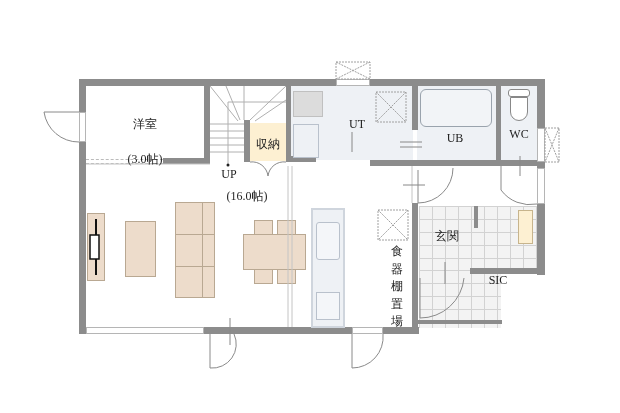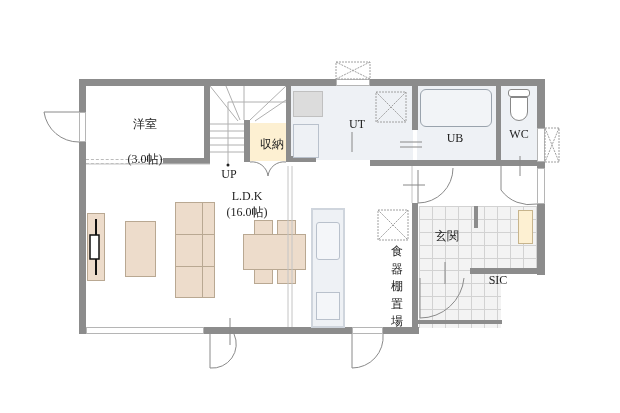--- a/index.html
+++ b/index.html
@@ -143,24 +143,23 @@
     <g stroke="#111" stroke-width="2" fill="#fff">
       <line x1="96" y1="219" x2="96" y2="275"></line>
       <rect x="90" y="235" width="9" height="24" stroke-width="1.5"></rect>
     </g>
   </svg>
 
   <div class="lbl" style="left:110px;top:116px;width:70px;">
     <div>洋室</div>
     <div style="margin-top:19px;">(3.0帖)</div>
   </div>
-  <div class="lbl" style="left:250px;top:136px;width:44px;">収納</div>
+  <div class="lbl" style="left:250px;top:136px;width:36px;">収納</div>
   <div class="lbl" style="left:214px;top:166px;width:30px;">UP</div>
   <div class="lbl" style="left:212px;top:188px;width:70px;">
-    <div>L.D.K</div>
     <div style="margin-top:0;">(16.0帖)</div>
   </div>
   <div class="lbl" style="left:335px;top:116px;width:30px;text-align:right;">UT</div>
   <div class="lbl" style="left:440px;top:130px;width:30px;">UB</div>
   <div class="lbl" style="left:503px;top:126px;width:32px;">WC</div>
   <div class="lbl" style="left:432px;top:228px;width:30px;text-align:center;">玄関</div>
   <div class="lbl" style="left:483px;top:228px;width:30px;margin-top:44px;">SIC</div>
 
   <div class="lbl" style="left:389px;top:243px;width:16px;line-height:17.5px;">
     <div>食</div>

